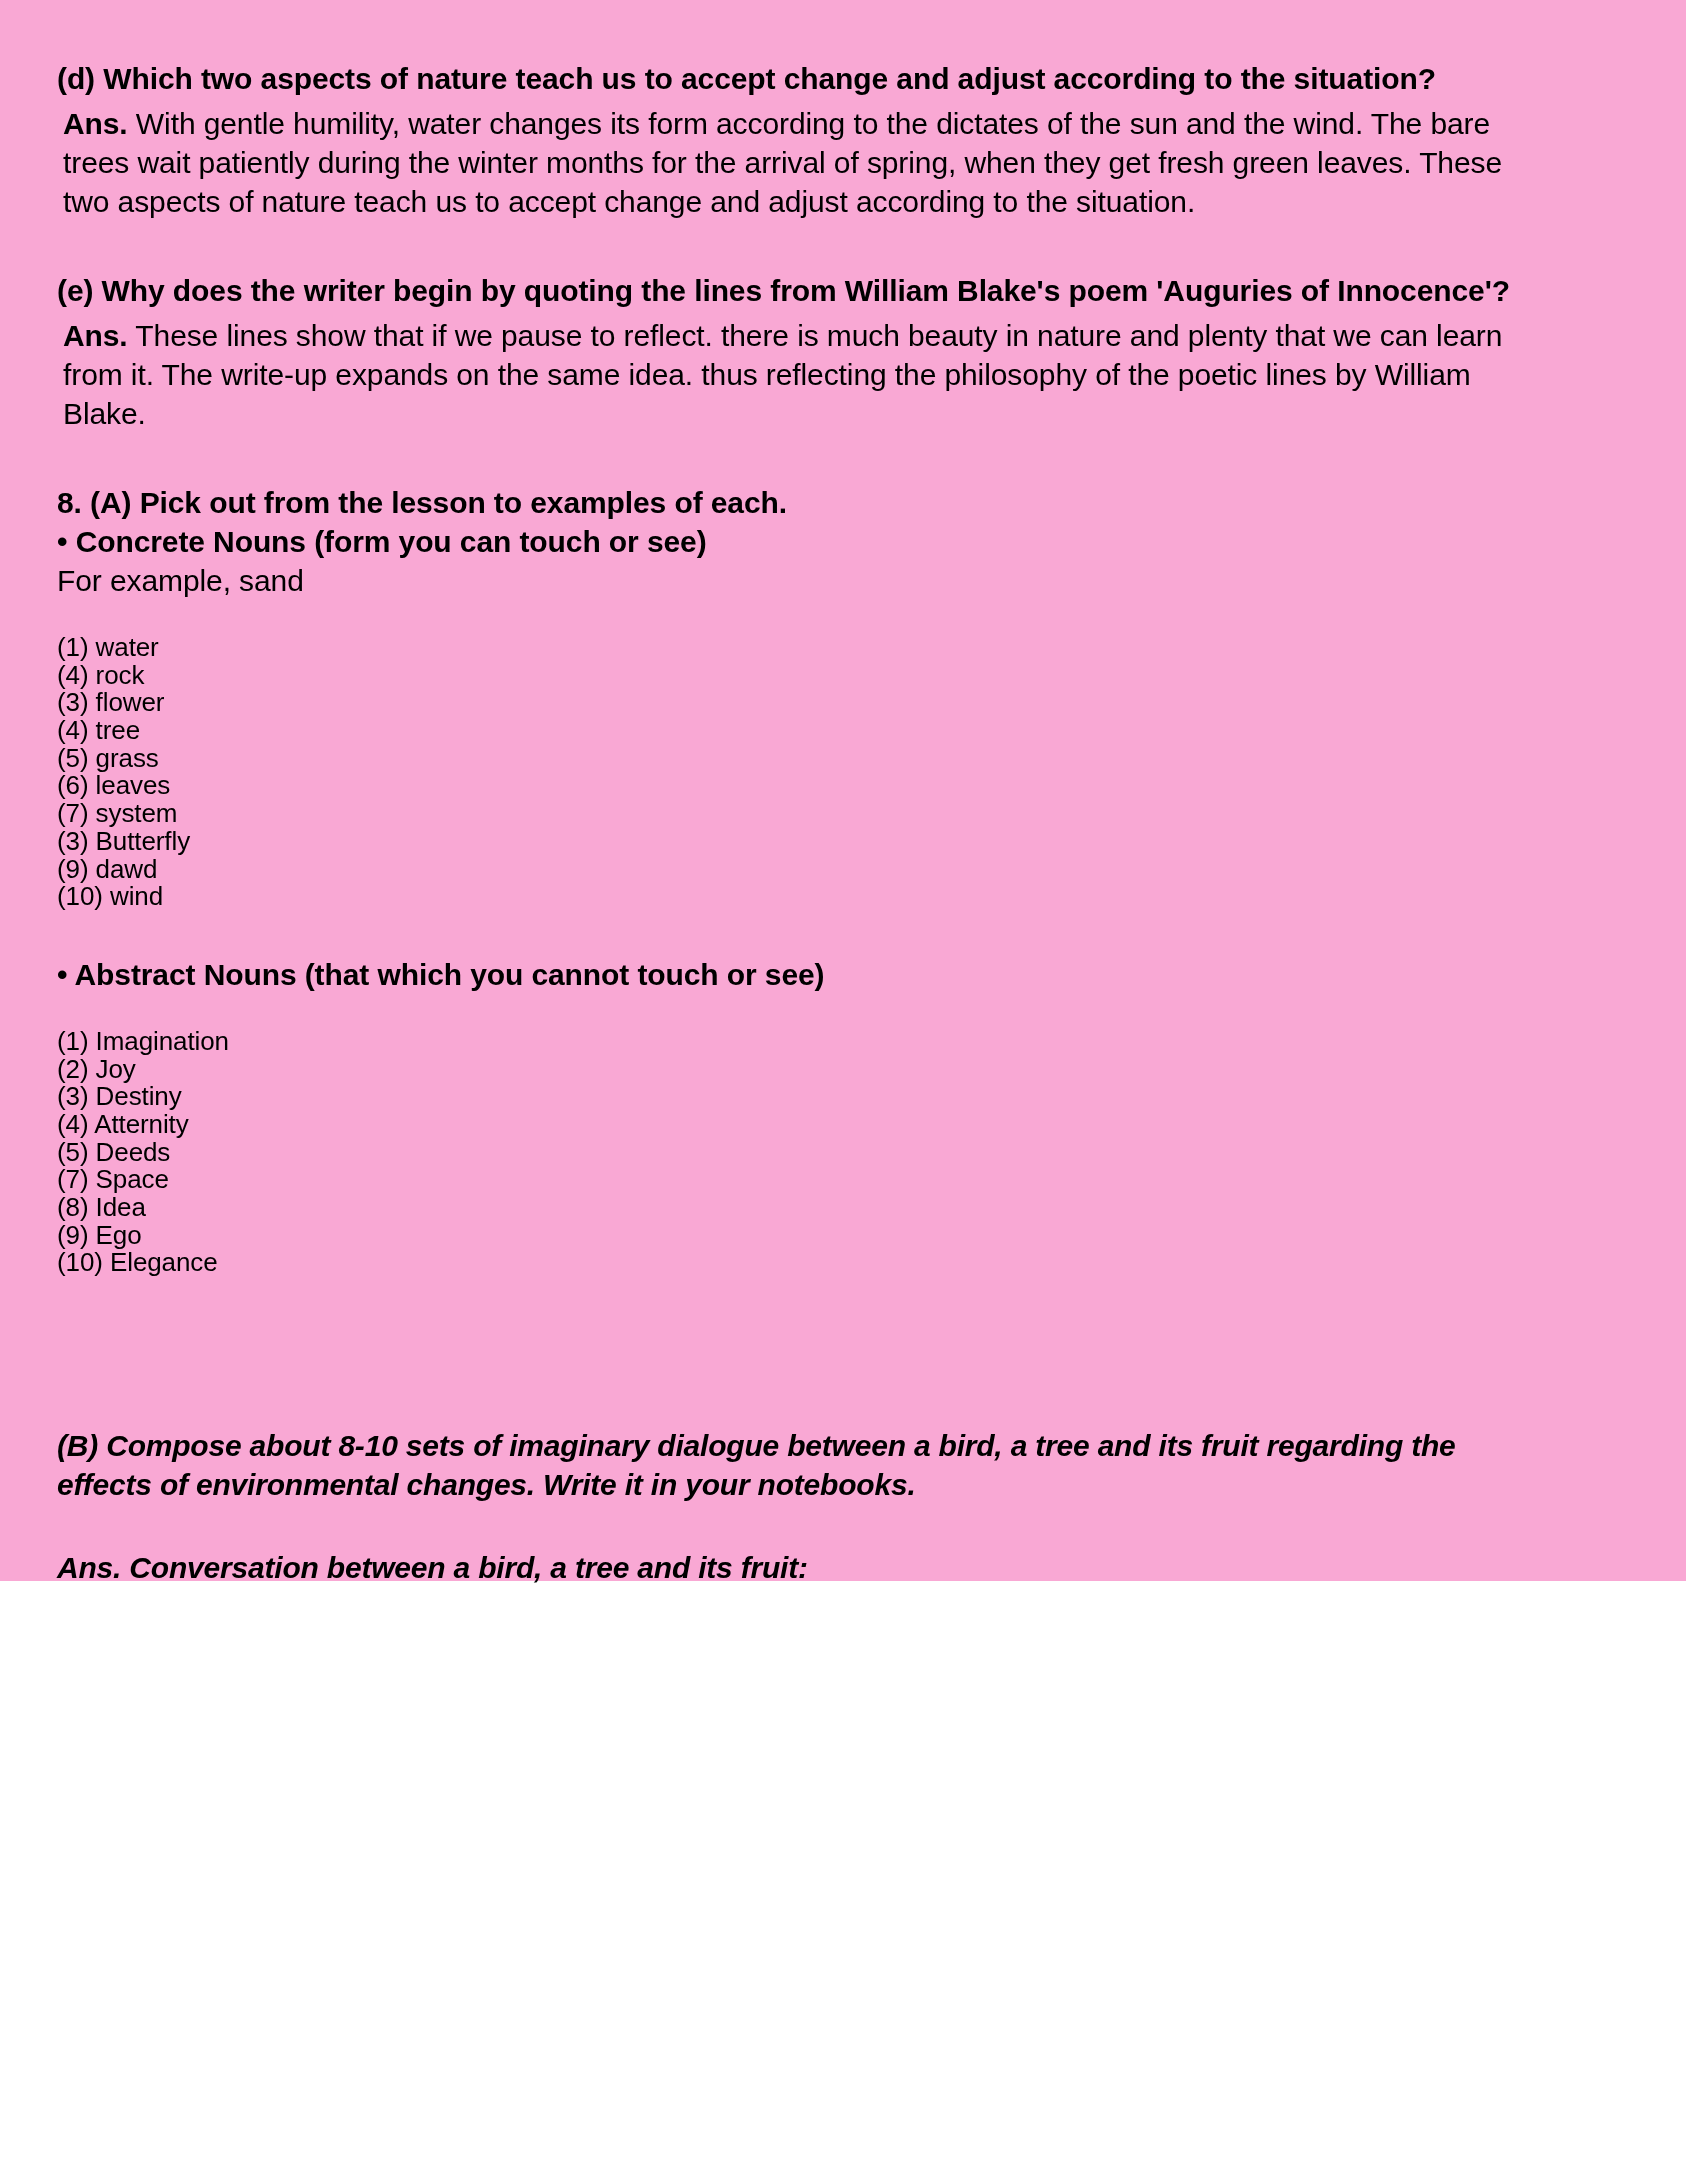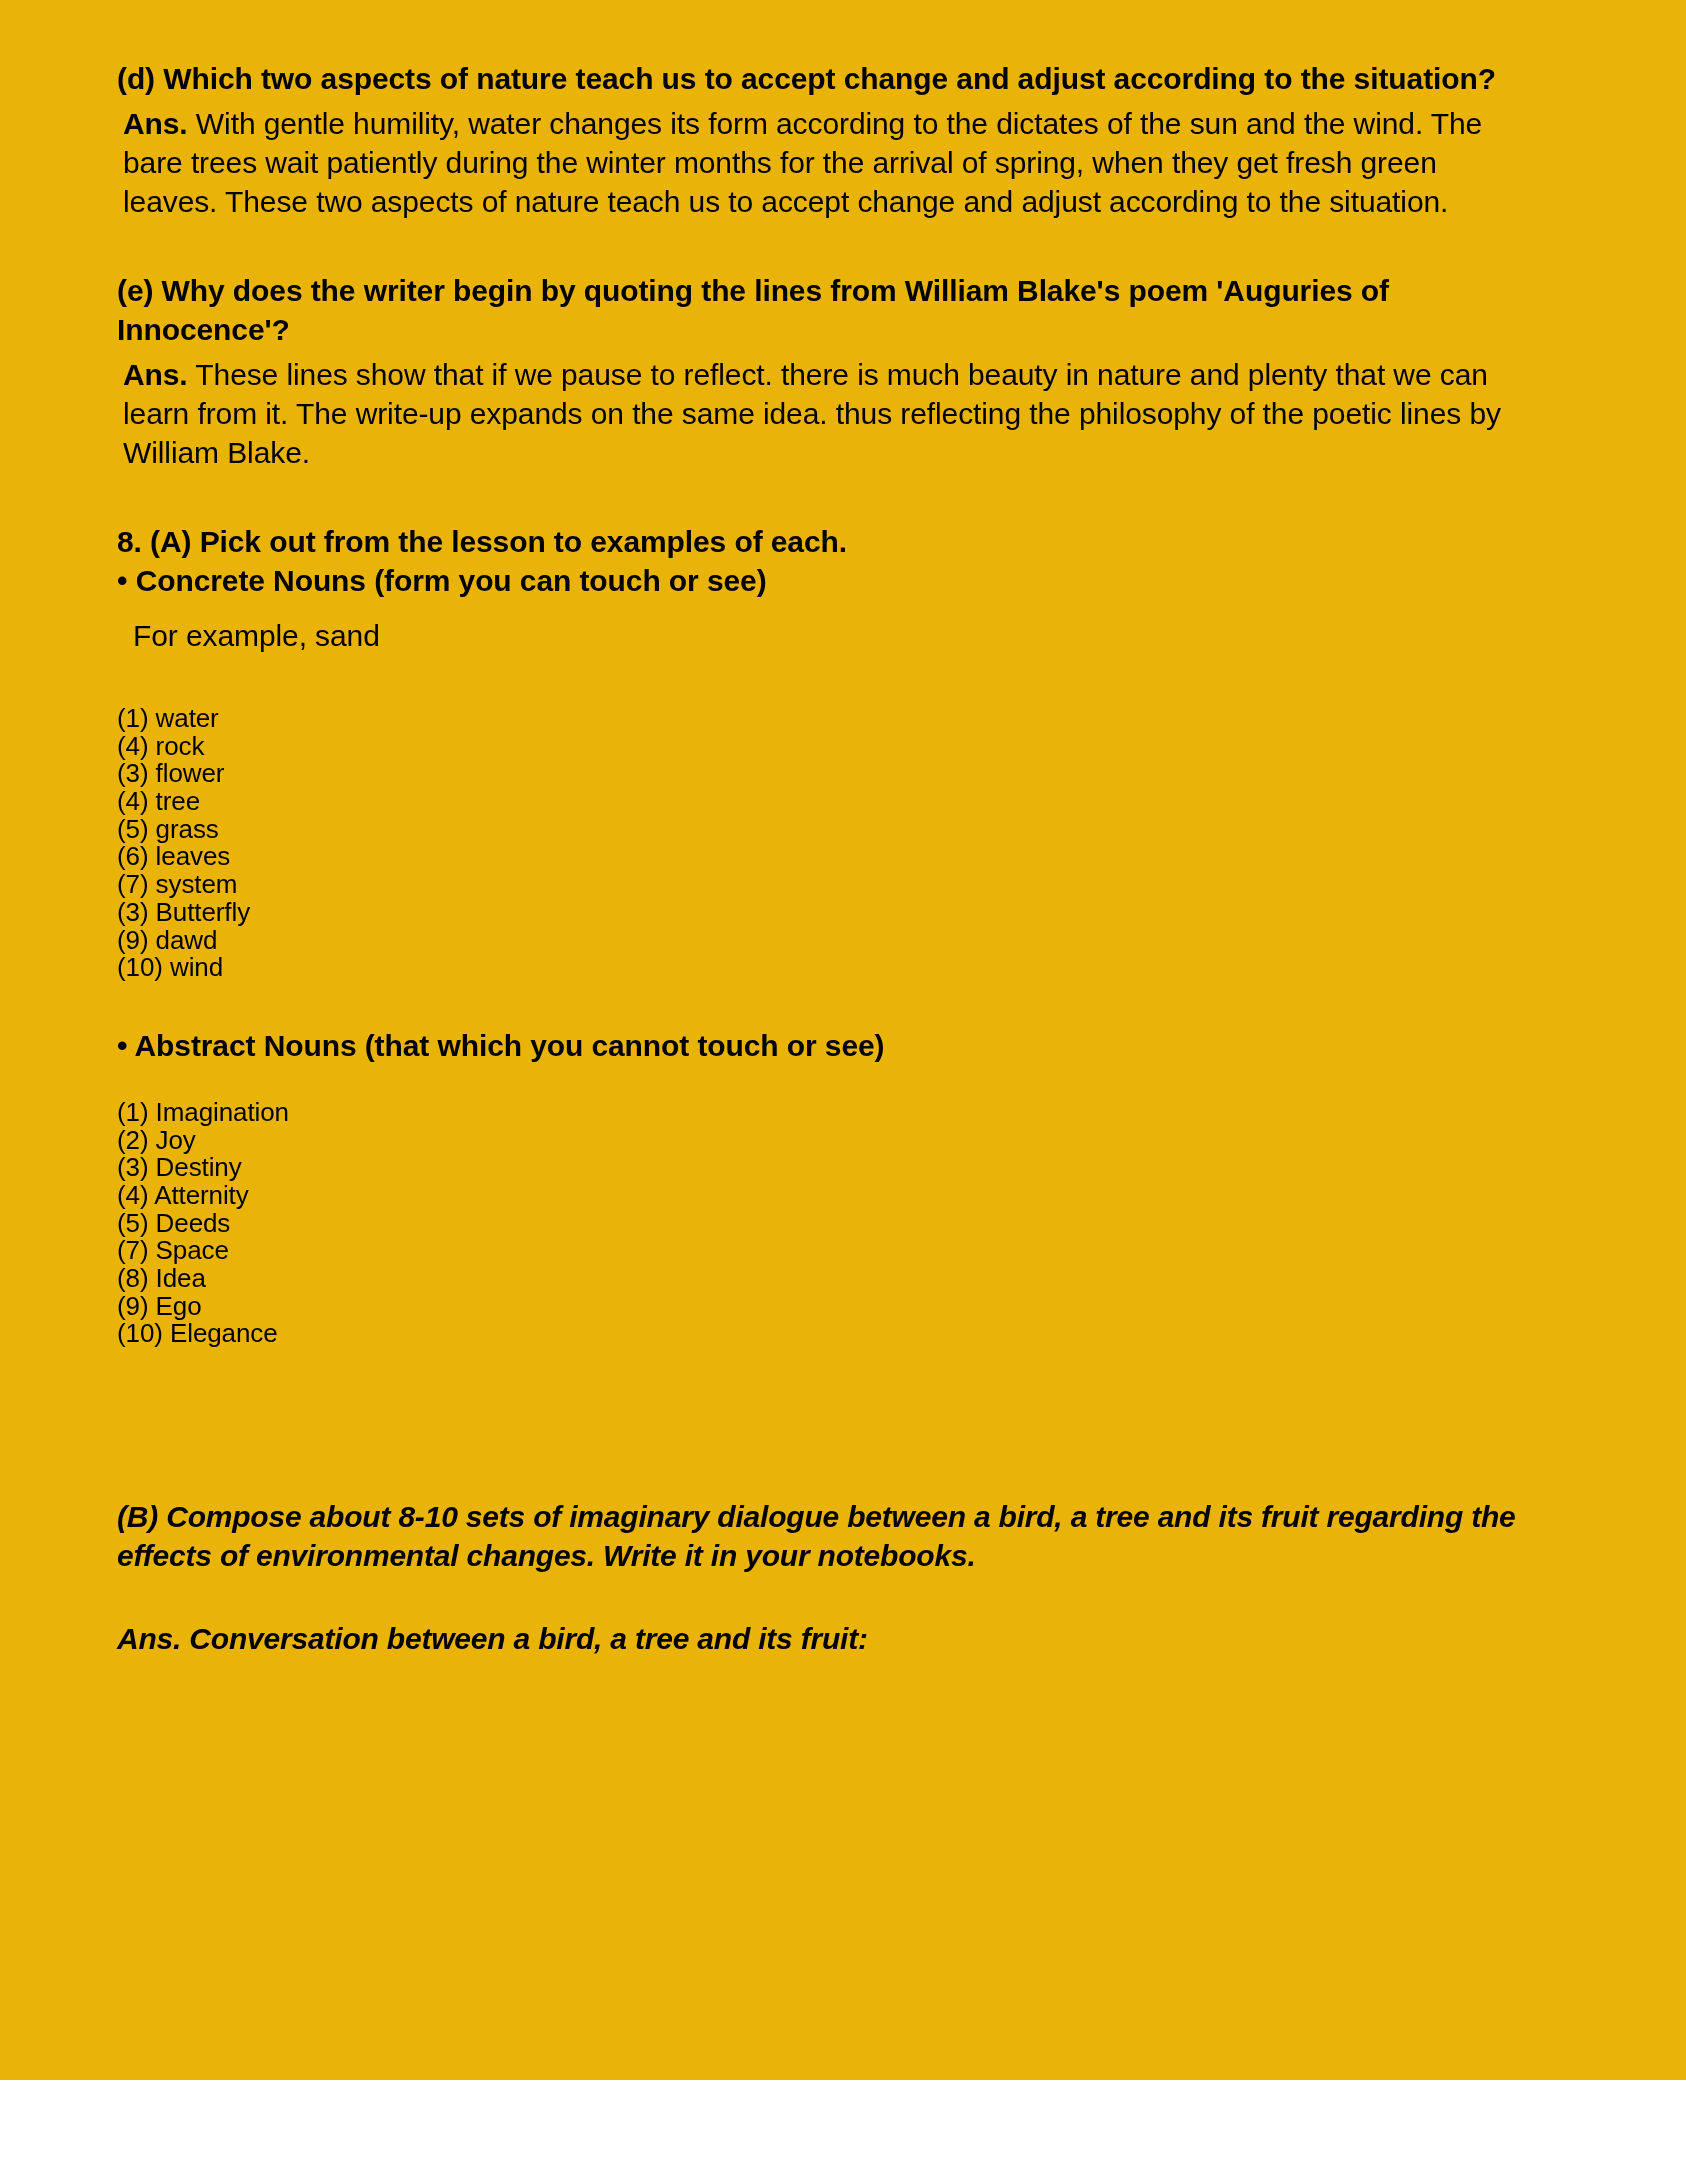--- a/index.html
+++ b/index.html
@@ -10,24 +10,24 @@
   body {
     width: 1686px;
     height: 2181px;
     font-family: "Liberation Sans", sans-serif;
     color: #000000;
     -webkit-font-smoothing: antialiased;
   }
   .page {
     position: relative;
     width: 1686px;
-    height: 2080px;
-    background: #eab308;
+    height: 1581px;
+    background: #f9a8d4;
     box-sizing: border-box;
-    padding: 59px 158px 0 117px;
+    padding: 59px 158px 0 57px;
   }
   .q-heading {
     font-weight: bold;
     font-size: 30px;
     line-height: 1.30;
     letter-spacing: -0.1px;
     margin: 0;
   }
   .para {
     font-size: 30px;
@@ -54,21 +54,21 @@
   .bullet-title {
     font-weight: bold;
     font-size: 30px;
     line-height: 1.30;
     margin: 0;
     letter-spacing: -0.1px;
   }
   .plain-line {
     font-size: 30px;
     line-height: 1.30;
-    margin: 16px;
+    margin: 0;
     letter-spacing: -0.1px;
   }
   .noun-list {
     list-style: none;
     margin: 0;
     padding: 0;
   }
   .noun-list li {
     font-size: 26px;
     line-height: 1.065;

